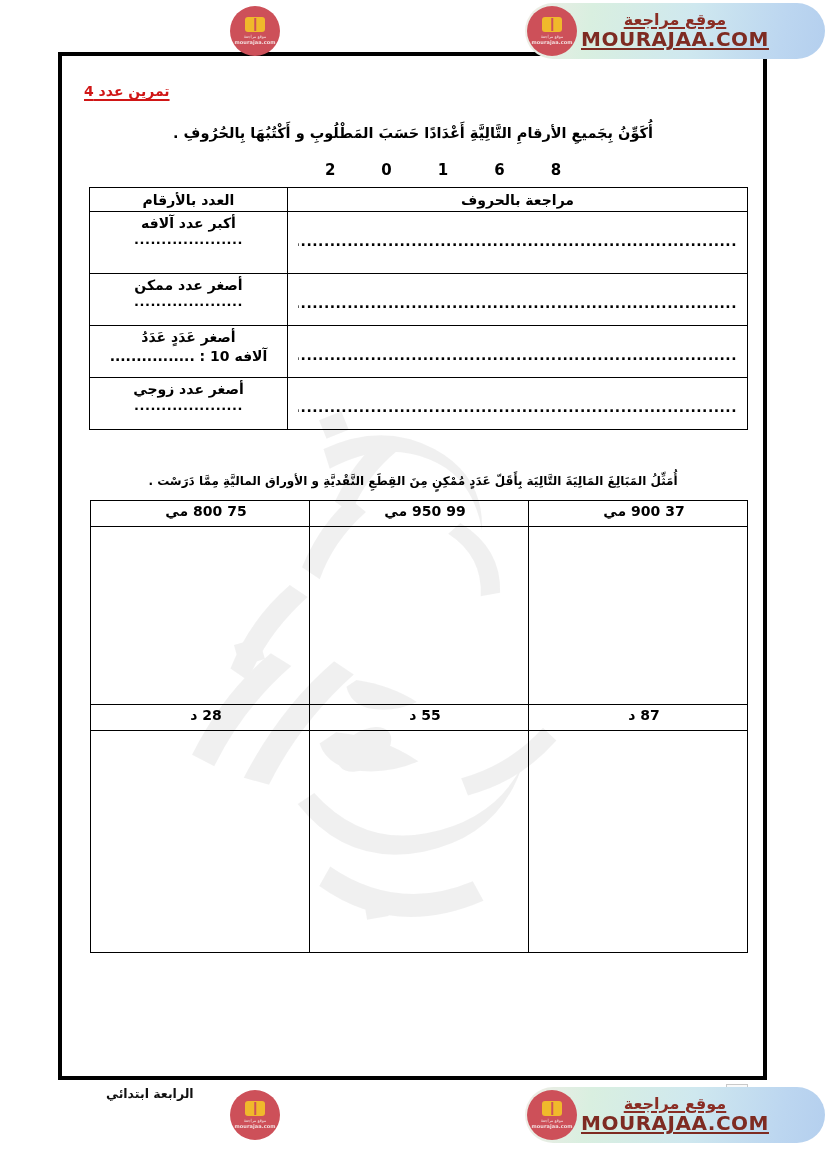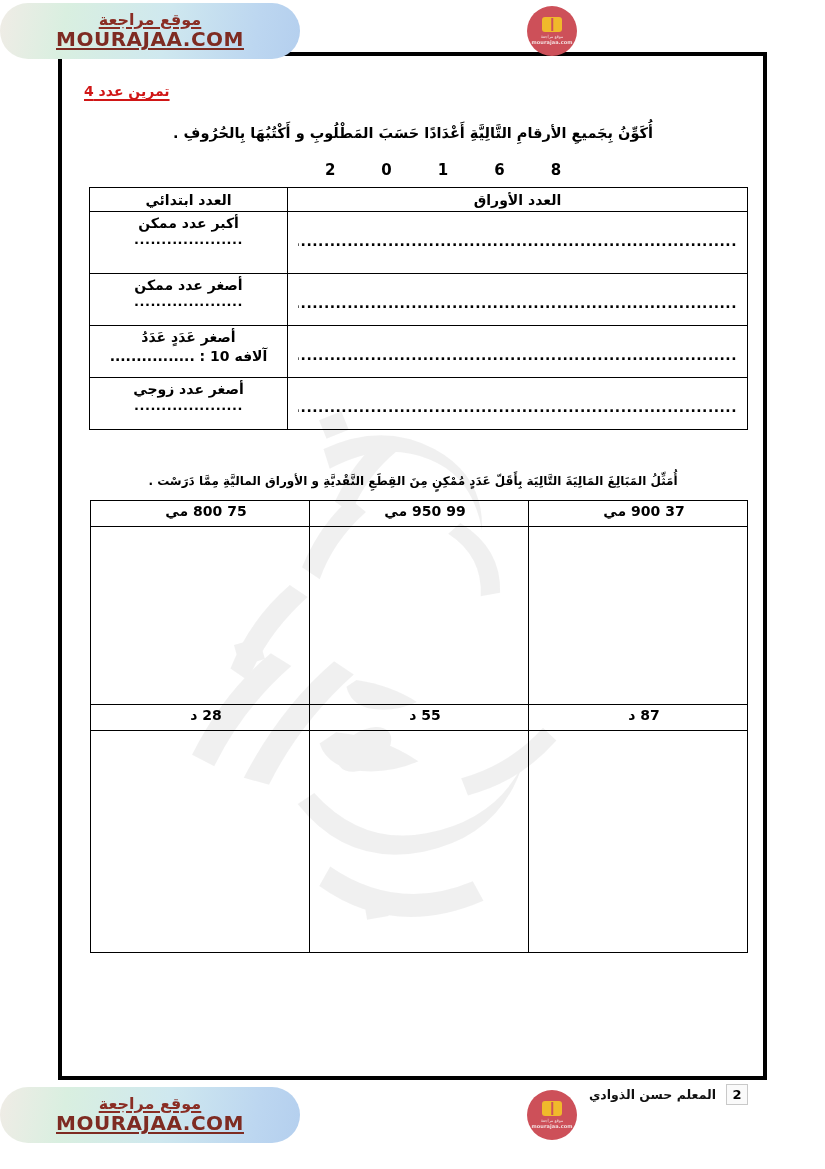--- a/index.html
+++ b/index.html
@@ -11,21 +11,21 @@
     width: 825px; height: 1169px;
     position: relative;
     font-family: "DejaVu Sans", "Liberation Sans", sans-serif;
     overflow: hidden;
   }
 
   
   .banner {
     position: absolute;
     left: 0; width: 825px; height: 62px;
-    display: flex; align-items: center; justify-content: flex-start;
+    display: flex; align-items: center; justify-content: flex-end;
     z-index: 40;
   }
   .banner-top { top: 0; }
   .banner-bottom { top: 1083px; height: 86px; align-items: flex-start; }
 
   .banner-pill {
     position: relative;
     width: 300px; height: 56px;
     border-radius: 30px;
     background: linear-gradient(100deg,#f0ece6 0%, #d9efe0 22%, #cfe8ef 55%, #bcd6f0 85%, #b4cfee 100%);
@@ -240,30 +240,30 @@
       <span>2</span>
       <span>0</span>
       <span>1</span>
       <span>6</span>
       <span>8</span>
     </div>
 
     <table class="t t1">
       <tbody>
           <tr>
-        <td class="hdr" style="width:460px;">العدد الأوراق</td>
-        <td class="hdr" style="width:198px;">العدد ابتدائي</td>
+        <td class="hdr" style="width:460px;">مراجعة بالحروف</td>
+        <td class="hdr" style="width:198px;">العدد بالأرقام</td>
       </tr>
 
       <tr class="row-h1">
         <td class="words-cell">
           <span class="dots">...............................................................................</span>
         </td>
         <td class="lbl-cell">
-          <div class="lbl">أكبر عدد ممكن</div>
+          <div class="lbl">أكبر عدد آلافه</div>
           <div class="dots dots-sm">....................</div>
         </td>
       </tr>
 
       <tr class="row-h2">
         <td class="words-cell">
           <span class="dots">...............................................................................</span>
         </td>
         <td class="lbl-cell">
           <div class="lbl">أصغر عدد ممكن</div>

